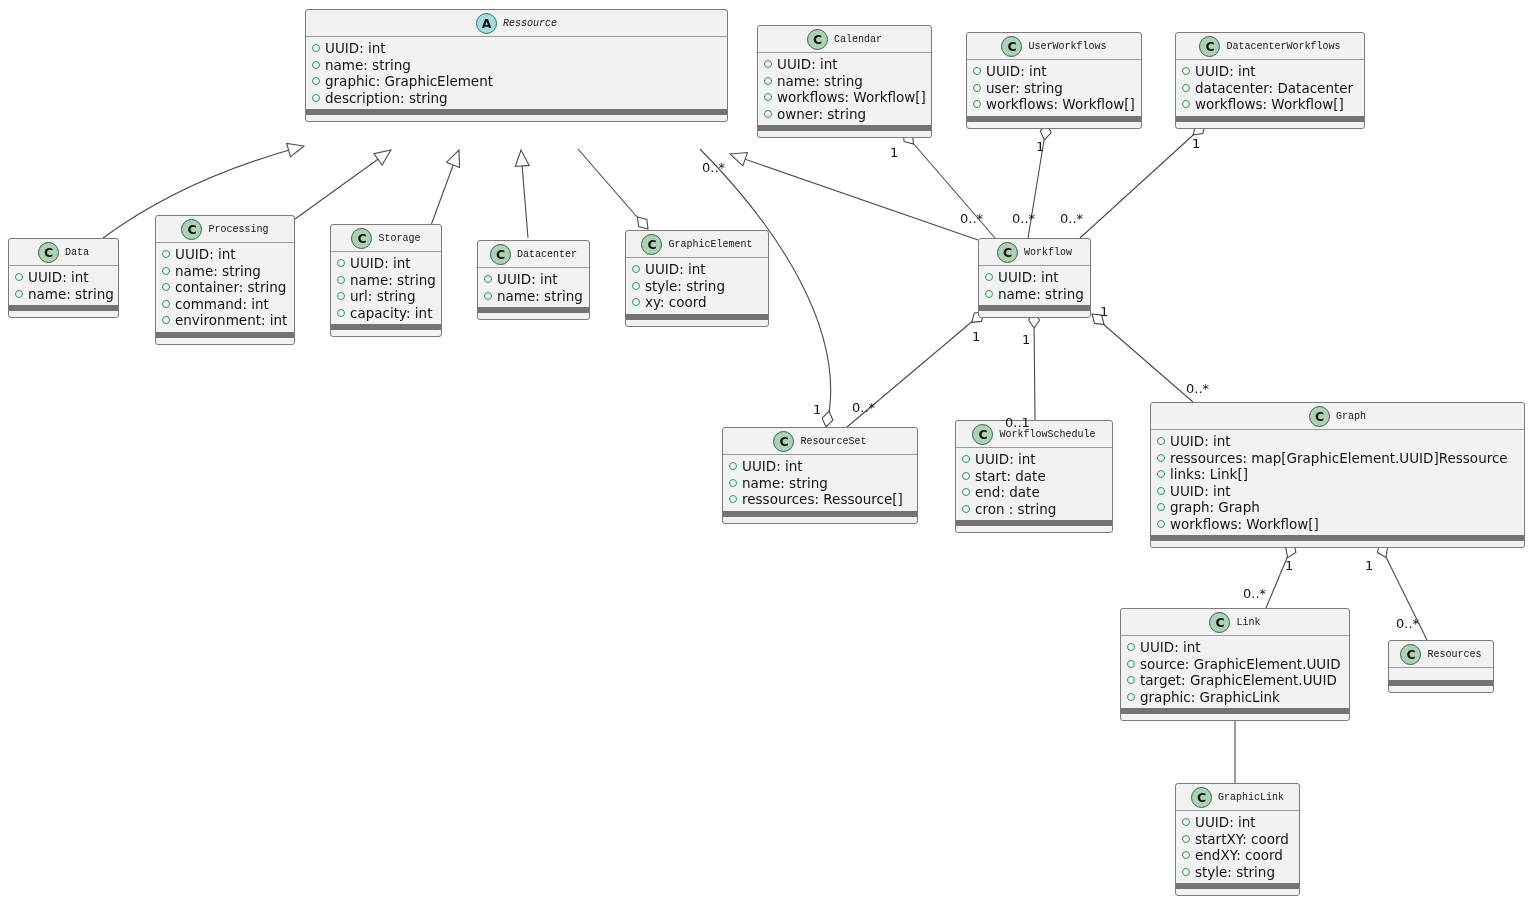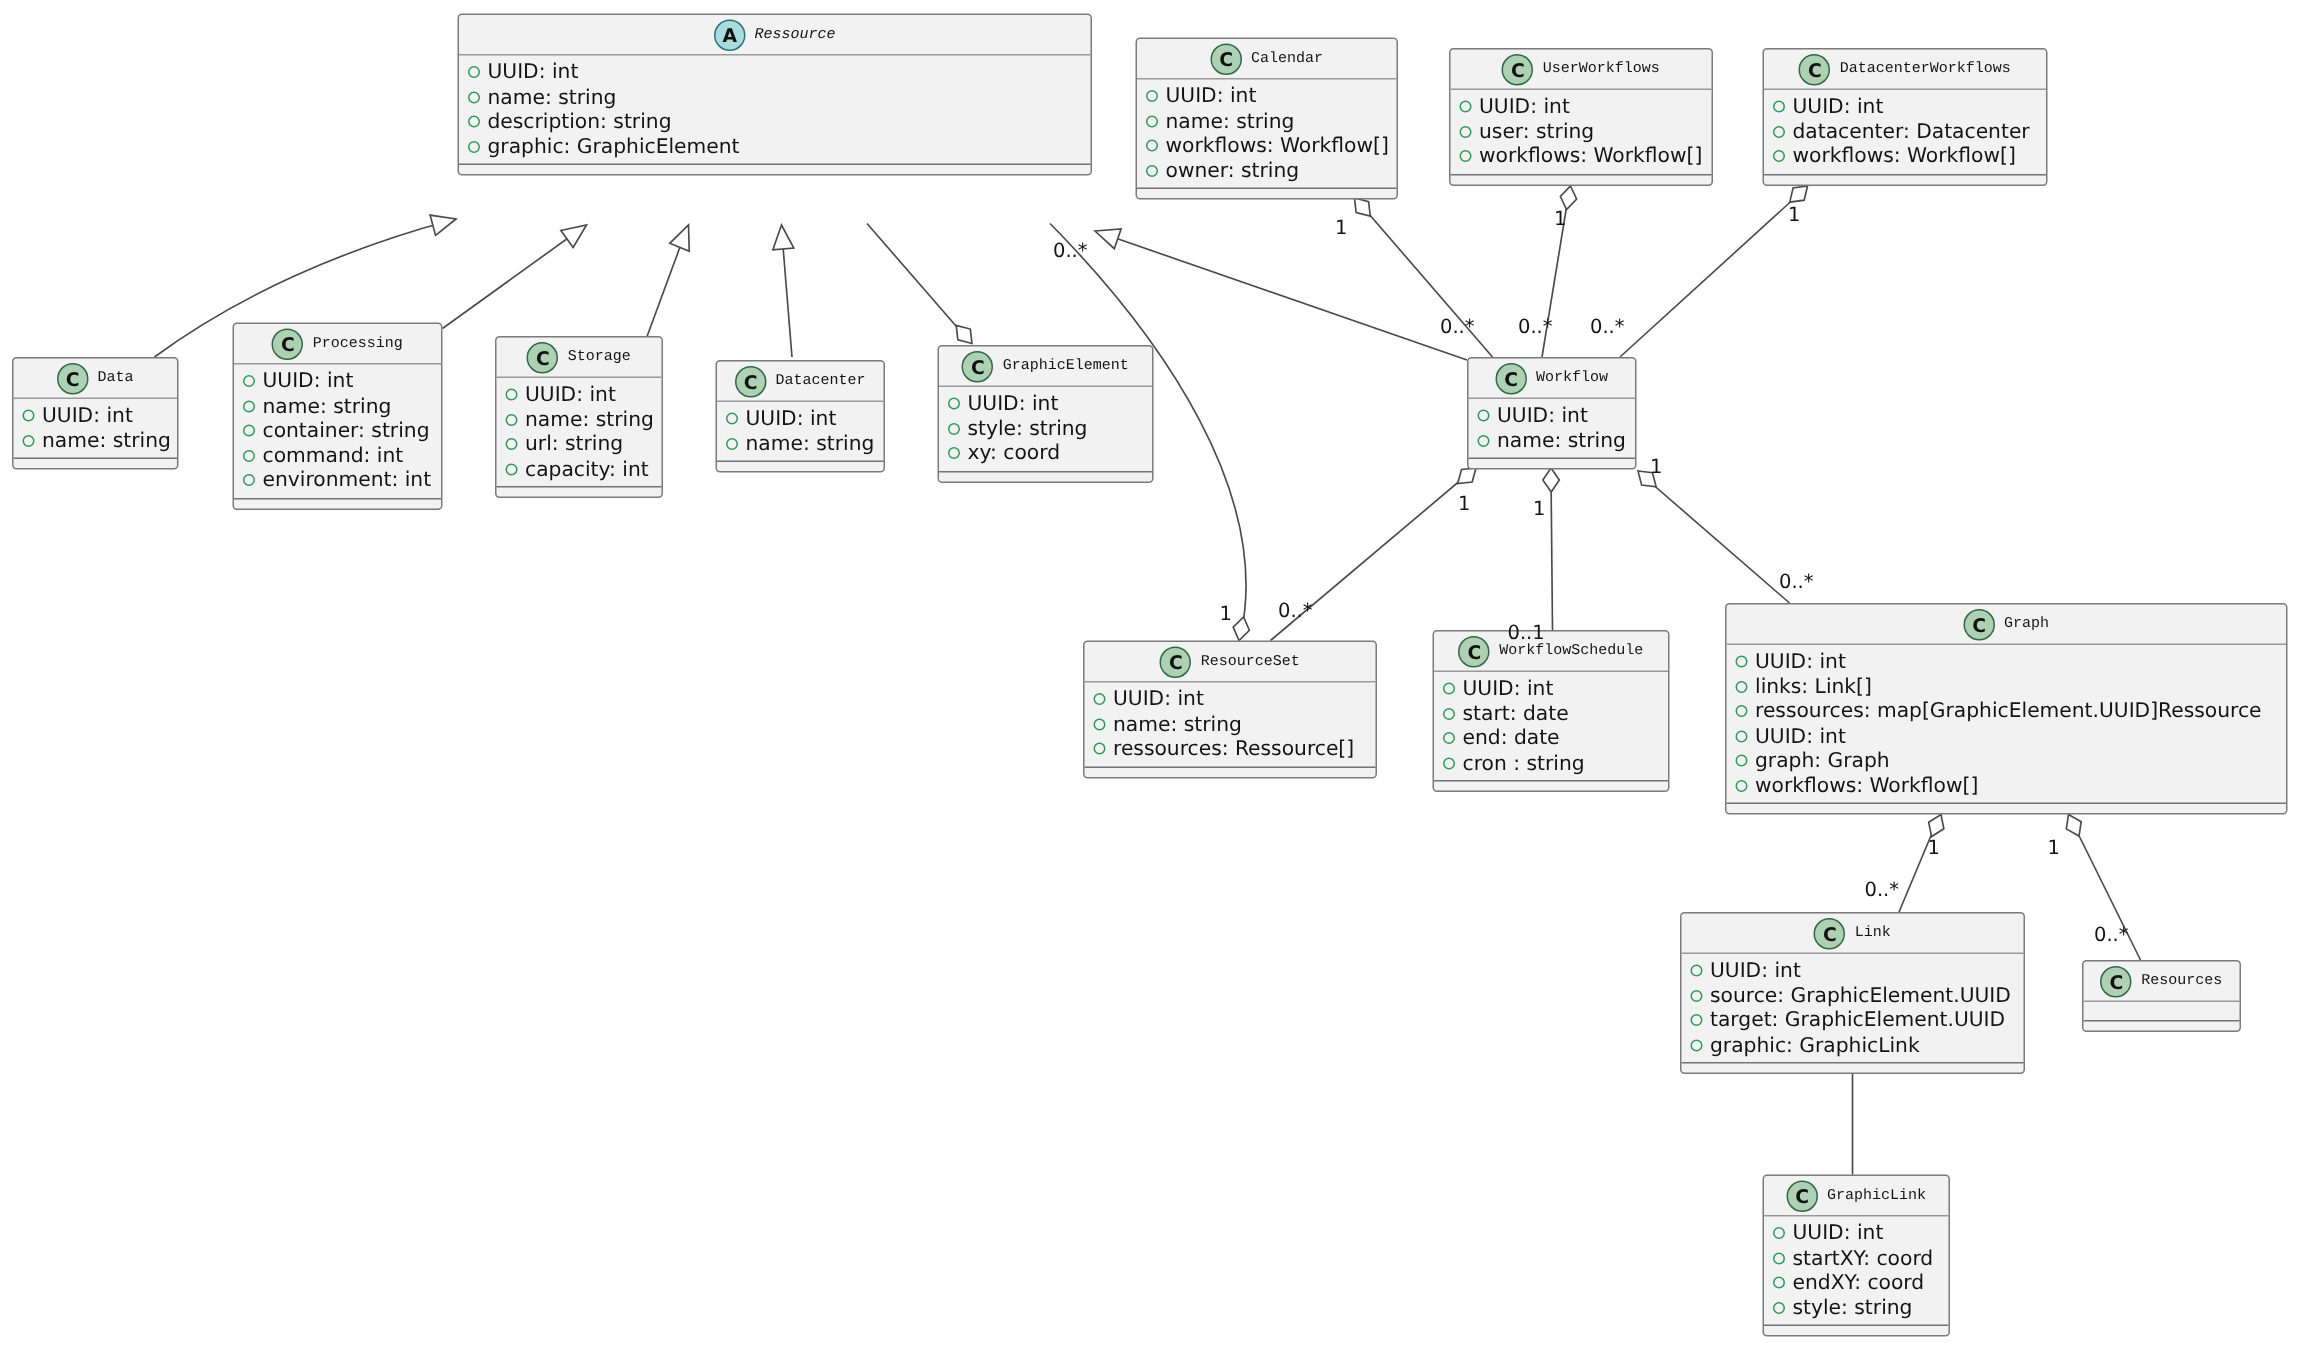--- a/index.html
+++ b/index.html
@@ -21,21 +21,21 @@
   }
   .uml-title { font-size:10px;font-family:Liberation Mono, monospace; }
   .uml-class.abstract .uml-title { font-style:italic; }
   .spot {
     width:19px; height:19px; border-radius:50%; flex:none;
     display:flex; align-items:center; justify-content:center;
     font-weight:bold; font-size:12.5px; color:#111;
   }
   .spot-c { background:#add1b2; border:1px solid #33664a; }
   .spot-a { background:#a9dcdf; border:1px solid #2c7077; }
-  .uml-attrs { padding:3px 8px 3px 6px; border-bottom:1px solid #737373; min-height:6px; }
+  .uml-attrs { padding:3px 8px 3px 6px; border-bottom:6px solid #737373; min-height:6px; }
   .uml-attr { display:flex; align-items:center; gap:5px; line-height:16.5px; white-space:nowrap; }
   .attr-dot { width:6px; height:6px; border-radius:50%; border:1px solid #2e9957; flex:none; background:transparent; }
   .uml-methods { height:6px; border-bottom:none; }
   .mult-label { position:absolute; font-size:13px; line-height:14px; white-space:nowrap; color:#141414; }
 </style>
 </head>
 <body>
 
 <div class="canvas">
   <svg class="edges" id="edges" xmlns="http://www.w3.org/2000/svg">
@@ -111,26 +111,26 @@
           <div class="uml-attr">
             <span class="attr-dot"></span>
             <span>UUID: int</span>
           </div>
           <div class="uml-attr">
             <span class="attr-dot"></span>
             <span>name: string</span>
           </div>
           <div class="uml-attr">
             <span class="attr-dot"></span>
+            <span>graphic: GraphicElement</span>
+          </div>
+          <div class="uml-attr">
+            <span class="attr-dot"></span>
             <span>description: string</span>
           </div>
-          <div class="uml-attr">
-            <span class="attr-dot"></span>
-            <span>graphic: GraphicElement</span>
-          </div>
         </div>
         <div class="uml-methods"></div>
       </div>
       <div class="uml-class" style="left: 757px; top: 25px; width: 175px;">
         <div class="uml-head">
           <span class="spot spot-c">C</span>
           <span class="uml-title">Calendar</span>
         </div>
         <div class="uml-attrs">
           <div class="uml-attr">
@@ -371,25 +371,25 @@
           <span class="spot spot-c">C</span>
           <span class="uml-title">Graph</span>
         </div>
         <div class="uml-attrs">
           <div class="uml-attr">
             <span class="attr-dot"></span>
             <span>UUID: int</span>
           </div>
           <div class="uml-attr">
             <span class="attr-dot"></span>
+            <span>ressources: map[GraphicElement.UUID]Ressource</span>
+          </div>
+          <div class="uml-attr">
+            <span class="attr-dot"></span>
             <span>links: Link[]</span>
-          </div>
-          <div class="uml-attr">
-            <span class="attr-dot"></span>
-            <span>ressources: map[GraphicElement.UUID]Ressource</span>
           </div>
           <div class="uml-attr">
             <span class="attr-dot"></span>
             <span>UUID: int</span>
           </div>
           <div class="uml-attr">
             <span class="attr-dot"></span>
             <span>graph: Graph</span>
           </div>
           <div class="uml-attr">

